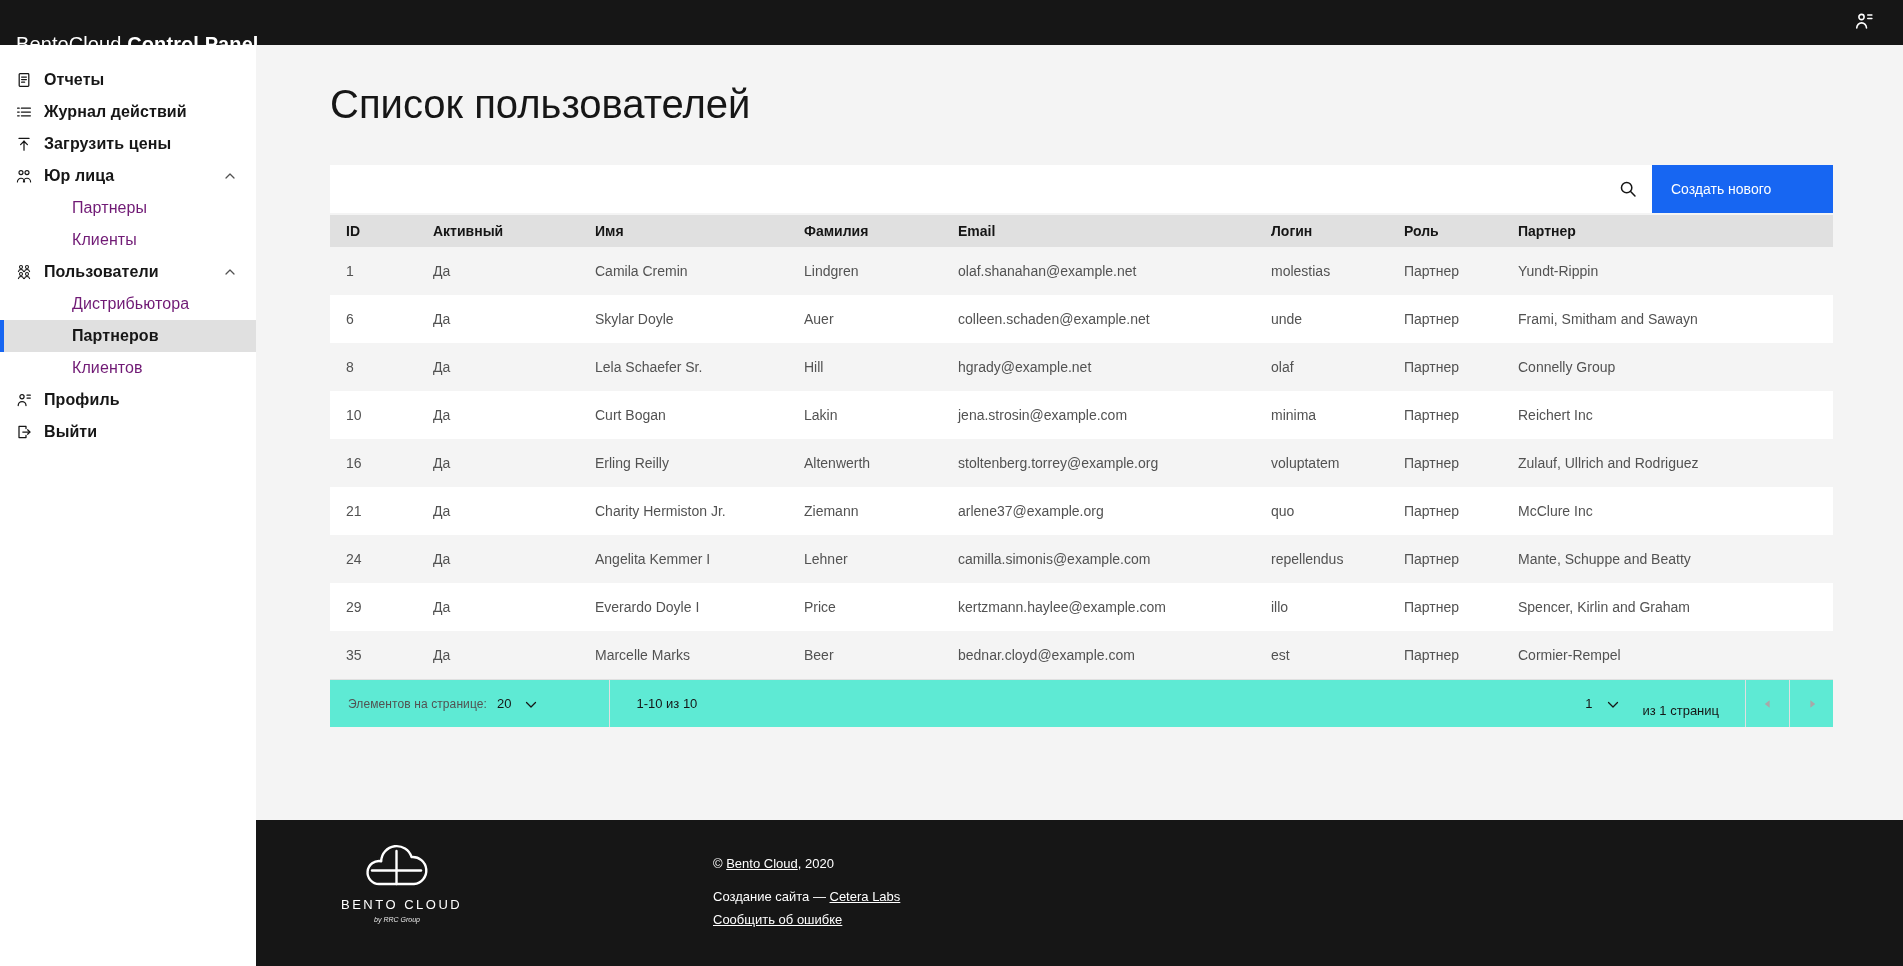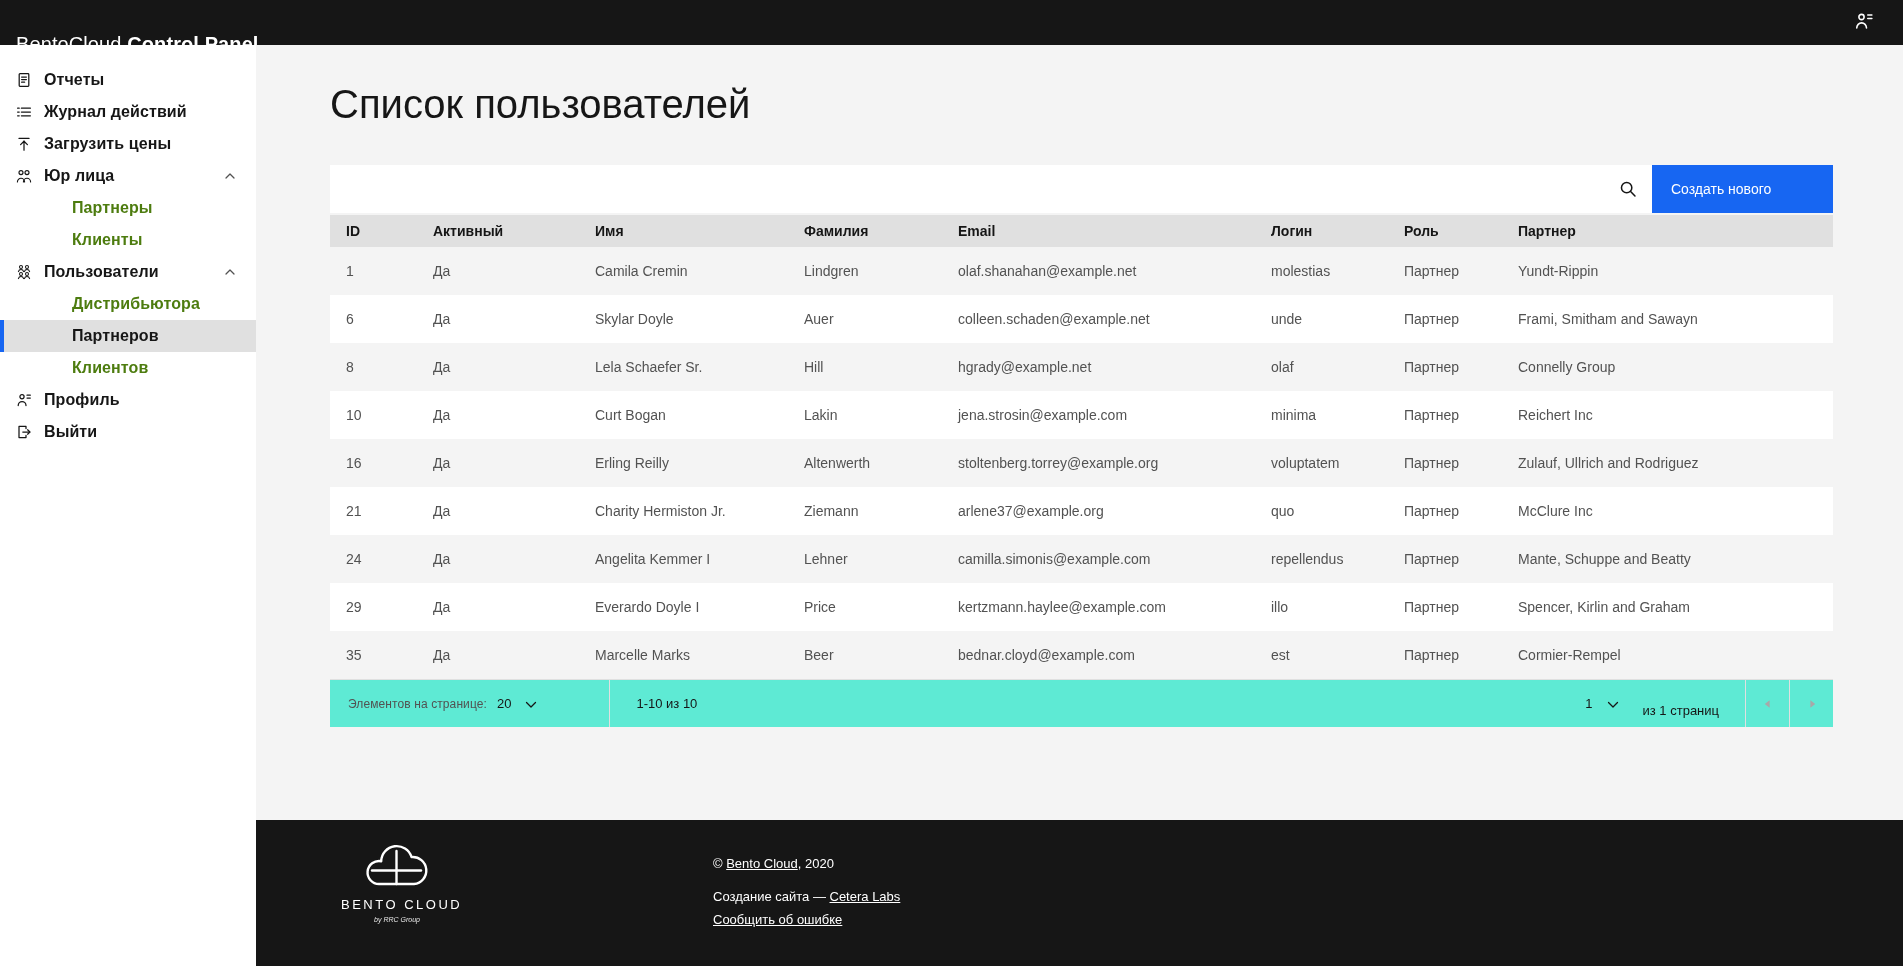--- a/index.html
+++ b/index.html
@@ -26,21 +26,21 @@
   .tb-icon { color:#fff; cursor:pointer; }
 
   
   .shell { display:flex; height:921px; }
 
   
   .sidebar { width:256px; background:#fff; padding-top:19px; flex:0 0 256px; }
   .side-item { height:32px; display:flex; align-items:center; position:relative; cursor:pointer; font-size:16px; }
   .side-item .sicon { position:absolute; left:16px; top:8px; width:16px; height:16px; color:#161616; }
   .side-item .slabel { margin-left:44px; color:#161616; font-weight:700; letter-spacing:.1px; }
-  .side-item.sub .slabel { margin-left:72px; color:#4d7c0f; font-weight:700; }
+  .side-item.sub .slabel { margin-left:72px; color:#701a75; font-weight:400; }
   .side-item.selected { background:#e0e0e0; border-left:4px solid var(--accent,#1766f2); }
   .side-item.selected .slabel { margin-left:68px; color:#161616; font-weight:700; }
   .side-item .chev { position:absolute; right:20px; top:10px; color:#525252; }
 
   
   .main { flex:1; background:#f4f4f4; display:flex; flex-direction:column; min-width:0; }
   .content { width:1503px; margin:35px 0 0 74px; flex:1; }
   h1.page-title { font-size:40px; font-weight:300; margin:0 0 37px 0; color:#161616; line-height:48px; }
 
   

